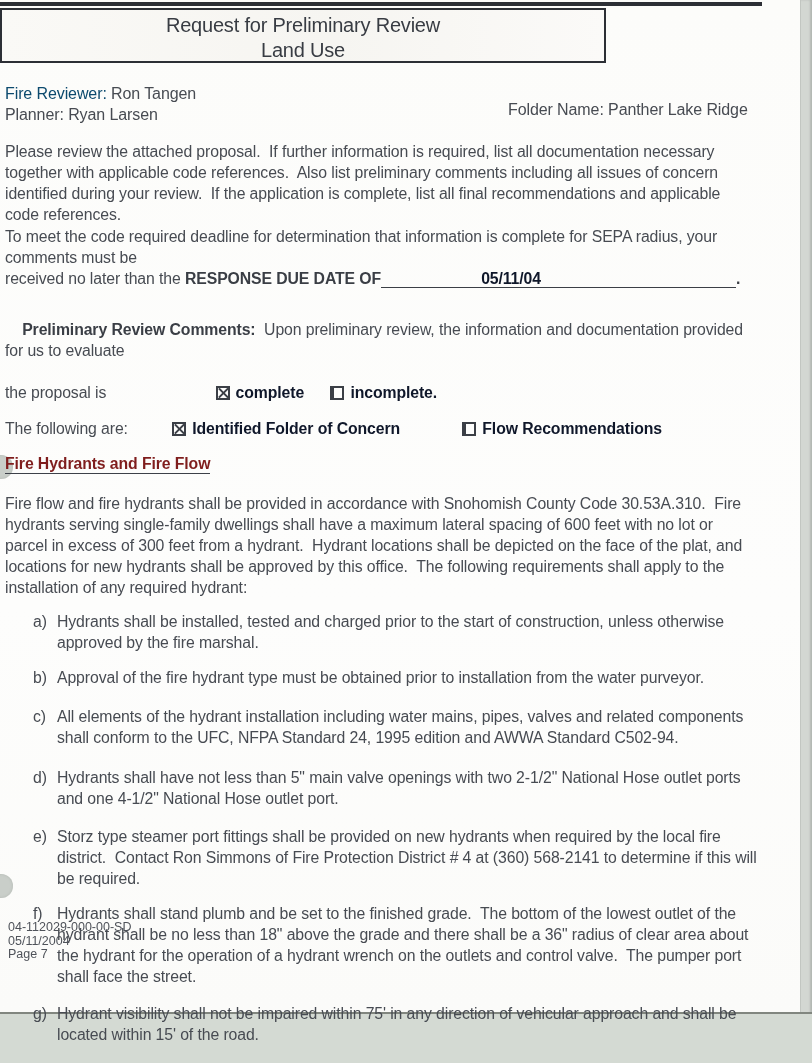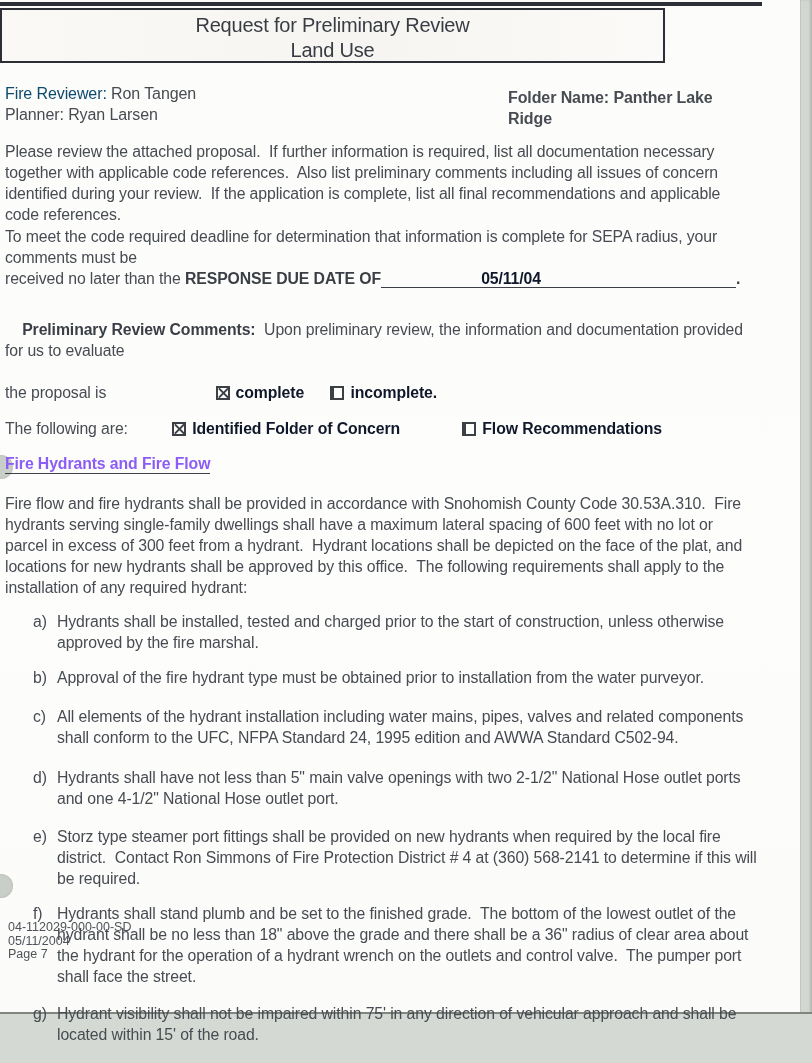--- a/index.html
+++ b/index.html
@@ -35,31 +35,31 @@
     border-radius:50%; background:#c9cec9;
     box-shadow:inset 0 0 3px #b4b9b4;
   }
   .punch.p1{ top:26px; } .punch.p2{ top:455px; } .punch.p3{ top:874px; }
 
   
   .top-rule {
     position:absolute; left:0; top:2px; width:762px; height:4px; background:#2c2f35;
   }
   .title-box {
-    position:absolute; left:0; top:8px; width:665px; height:55px;
+    position:absolute; left:0; top:8px; width:606px; height:55px;
     border:2px solid #2c2f35;
     background:linear-gradient(90deg,#faf9f6 0%,#f6f5f1 55%,#fbfaf8 100%);
     text-align:center; padding-top:3px;
   }
   .title-box .t {
     font-size:20px; line-height:25px; color:#383c43; letter-spacing:-0.2px;
   }
   .info-row { position:absolute; left:5px; top:83px; width:751px; font-size:16px; line-height:21px; }
   .info-row .lbl { font-weight:normal; color:#0c4a6e; }
-  .folder { position:absolute; left:503px; top:4px;font-weight:bold; }
+  .folder { position:absolute; left:503px; top:16px; }
 
   
   .main {
     position:absolute; left:5px; top:141px; width:752px;
     font-size:15.8px; line-height:21px;
   }
   .pre { white-space:pre-wrap; }
   .b { font-weight:bold; color:#3a3e45; }
   .mt{ display:block; }
 
@@ -87,21 +87,21 @@
   .prelim-l2 .cbx { margin-left:105px; }
   .prelim-l2 .cbx2 { margin-left:22px; }
   .cbx-label { font-weight:bold; color:#0f172a; margin-left:6px; }
 
   .following { margin-top:15px; }
   .following .cbx1 { margin-left:40px; }
   .following .cbx2 { margin-left:58px; }
 
   .section-heading { margin-top:14px; }
   .section-heading span {
-    font-weight:bold; color:#8b5cf6;
+    font-weight:bold; color:#7f1d1d;
     border-bottom:1.6px solid #3d4149; padding-bottom:1px;
   }
   .section-para { margin-top:19px; }
 
   .reqs { margin-top:13px; }
   .req { display:flex; }
   .req .marker { flex:none; width:24px; margin-left:28px; }
   .req .rtext { flex:1; }
   .req + .req.g-b { margin-top:14px; }
   .req + .req.g-c { margin-top:18px; }

